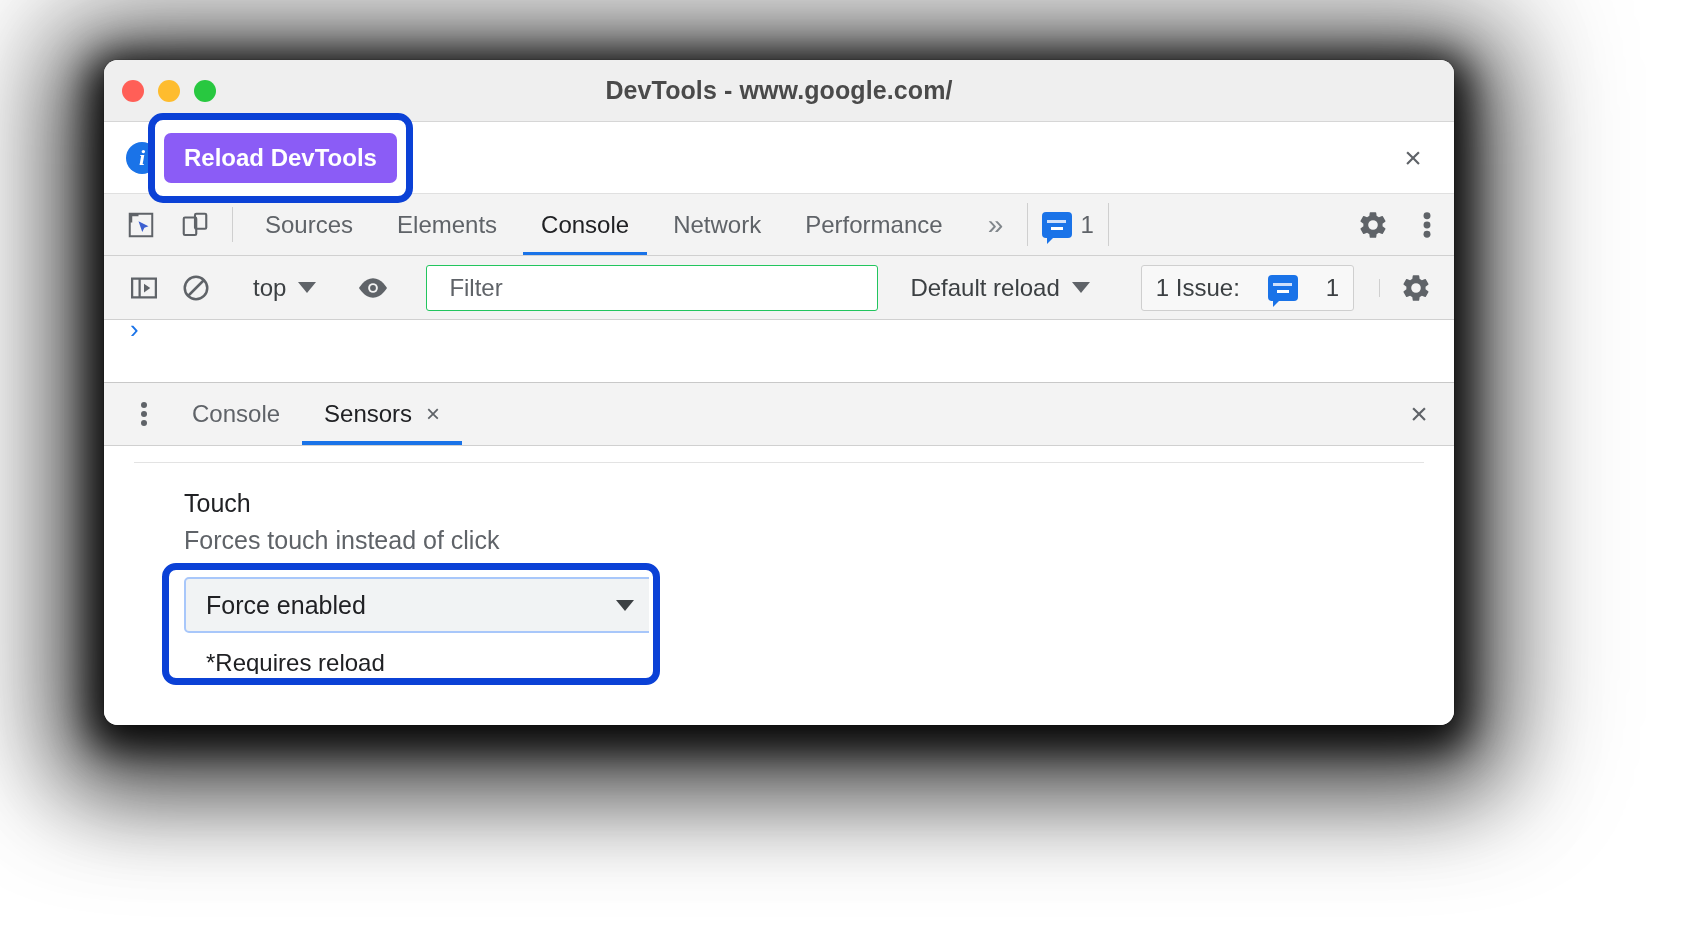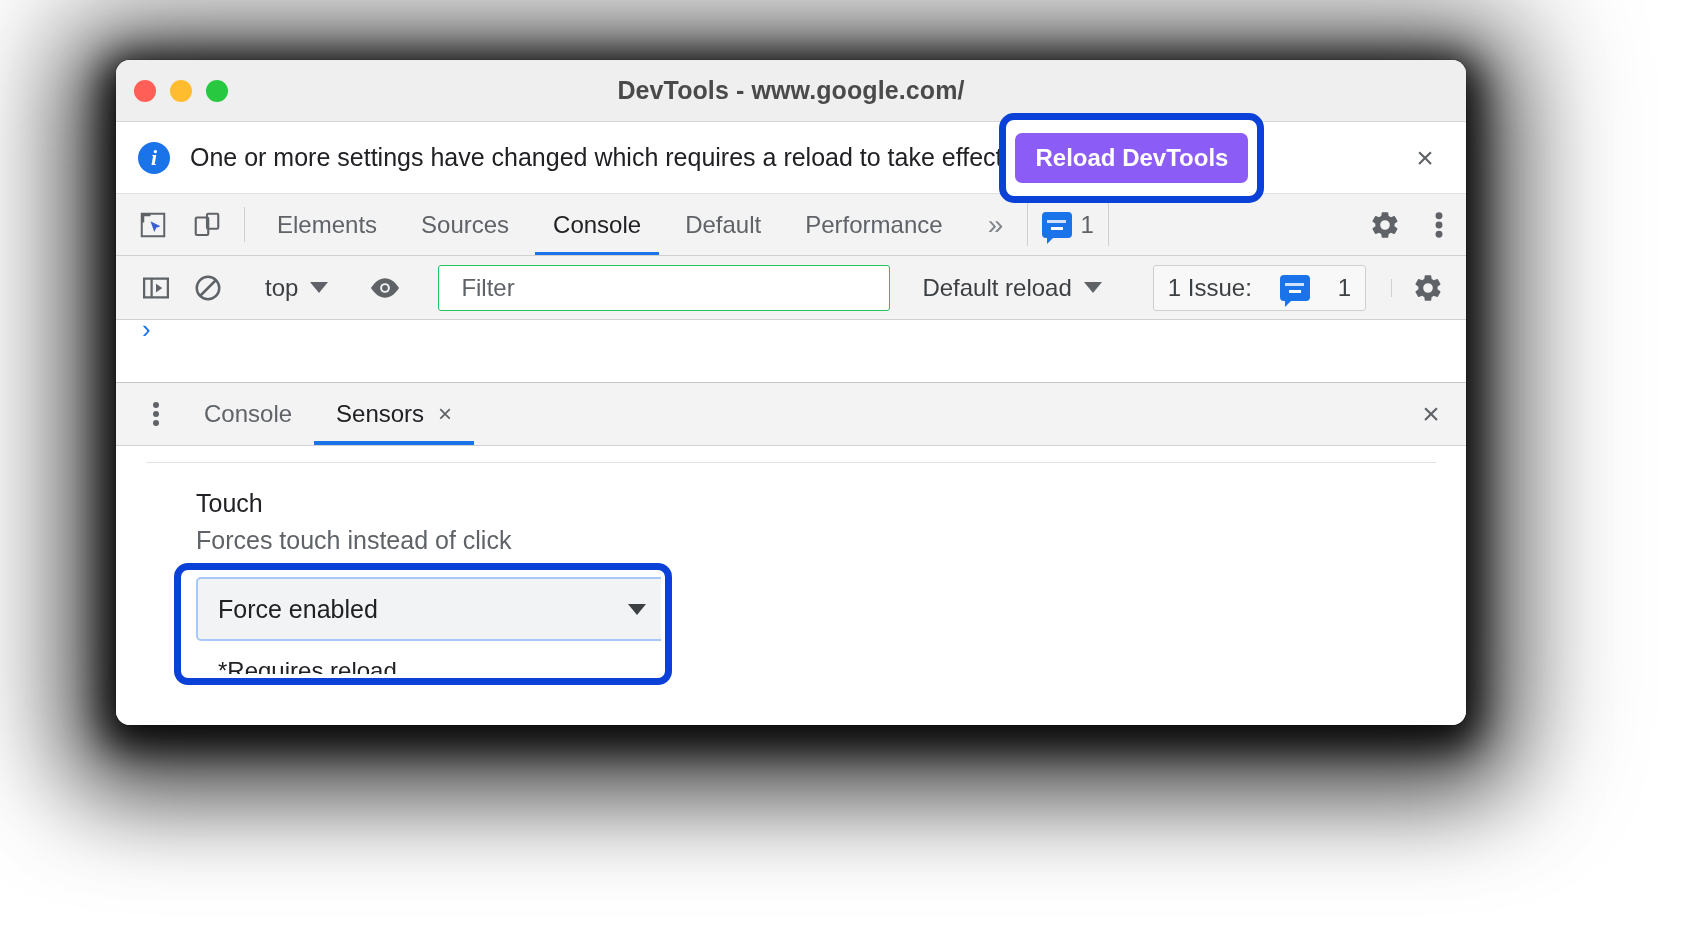--- a/index.html
+++ b/index.html
@@ -11,21 +11,21 @@
   }
 
   
   .canvas {
     position: relative;
     width: 1698px; height: 936px;
     background: #ffffff;
   }
   .shadowbox {
     position: absolute;
-    left: 116px; top: 60px;
+    left: 104px; top: 60px;
     width: 1350px; height: 665px;
     border-radius: 14px;
     background: #ffffff;
     box-shadow:
       0 0 0 1px rgba(0,0,0,0.10),
       0 10px 38px 14px rgba(0,0,0,0.90),
       0 30px 90px 40px rgba(0,0,0,0.55),
       0 0 120px 60px rgba(0,0,0,0.35);
     overflow: hidden;
   }
@@ -254,21 +254,21 @@
     position: relative;
   }
   .hr { height: 1px; background: #e3e3e3; margin: 0 0 0 0; }
   .hr.top { margin-top: 16px; }
   .sensors-inner { padding: 26px 0 0 50px; position: relative; }
   .sec-title { font-size: 25px; color: #202124; }
   .sec-desc { font-size: 25px; color: #5f6368; margin-top: 8px; }
 
   .select-zone { position: relative; margin-top: 22px; width: 470px; }
   .touch-select {
-    width: 470px; height: 64px;
+    width: 470px; height: 56px;
     background: #f1f3f4;
     border: 2px solid #a8c7fa;
     border-radius: 5px;
     display: flex; align-items: center; justify-content: space-between;
     padding: 0 18px 0 20px;
     font-size: 25px; color: #202124;
     cursor: pointer;
   }
   .sel-caret { width: 0; height: 0; border-left: 9px solid transparent; border-right: 9px solid transparent; border-top: 11px solid #3c4043; }
   .requires { font-size: 24px; color: #202124; margin-top: 16px; padding-left: 22px; }
@@ -293,21 +293,20 @@
       <div class="traffic">
         <div class="dot red"></div>
         <div class="dot yellow"></div>
         <div class="dot green"></div>
       </div>
       <div class="title-text">DevTools - www.google.com/</div>
     </div>
 
     <div class="infobar">
       <div class="info-icon">i</div>
-      <div class="info-text">One or more settings have changed which requires a reload to take effect.</div>
       <div class="reload-wrap">
         <button class="reload-btn">Reload DevTools</button>
         <div class="anno-ring-btn"></div>
       </div>
       <div class="infobar-close">×</div>
     </div>
 
     <div class="tabbar">
       <div class="tb-icon">
         <svg width="30" height="30" viewBox="0 0 24 24">
@@ -319,30 +318,30 @@
       </div>
       <div class="tb-icon">
         <svg width="30" height="30" viewBox="0 0 24 24">
           <rect x="3" y="6" width="10" height="14" rx="1" fill="none" stroke="#5f6368" stroke-width="1.7"></rect>
           <rect x="12" y="3" width="9" height="12" rx="1" fill="none" stroke="#5f6368" stroke-width="1.7"></rect>
         </svg>
       </div>
       <div class="vsep"></div>
 
       <div class="tab">
+        <span>Sources</span>
+      </div>
+      <div class="tab">
         <span>Elements</span>
-      </div>
-      <div class="tab">
-        <span>Sources</span>
       </div>
       <div class="tab active">
         <span>Console</span>
       </div>
       <div class="tab">
-        <span>Default</span>
+        <span>Network</span>
       </div>
       <div class="tab">
         <span>Performance</span>
       </div>
       <div class="tab-more">»</div>
 
       <div class="issues-chip">
         <span class="bubble">
             <i></i>
             <i></i>

